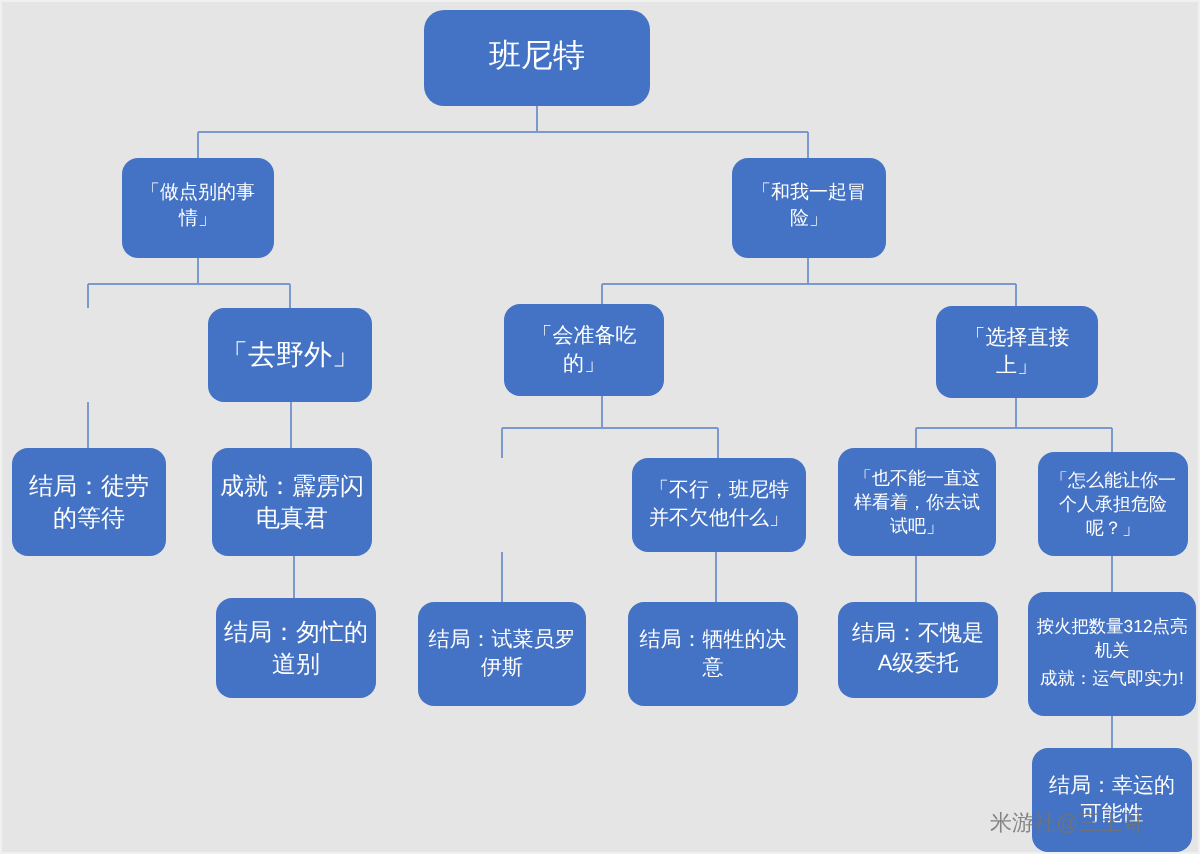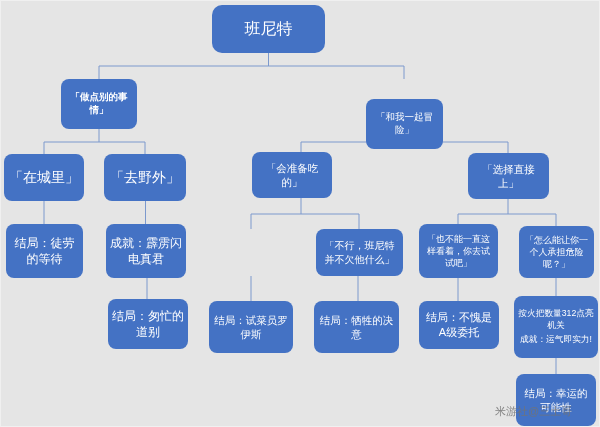--- a/index.html
+++ b/index.html
@@ -12,22 +12,22 @@
   svg.connectors path{fill:none;stroke:var(--connector,#7C99CD);stroke-width:1;}
   .node{
     position:absolute;z-index:2;background:var(--node-fill,#4472C4);color:#fff;
     border-radius:8px;display:flex;flex-direction:column;align-items:center;justify-content:center;
     text-align:center;box-sizing:border-box;padding:3px 4px;line-height:1.35;
     word-break:break-all;
   }
   
   .n-root{left:211px;top:4px;width:113px;height:48px;font-size:16px;border-radius:10px;}
   
-  .n-else{left:60px;top:78px;width:76px;height:50px;font-size:9.5px;font-weight:bold;}
-  .n-adv{left:365px;top:78px;width:77px;height:50px;font-size:9.5px;margin-top:20px;}
+  .n-else{left:60px;top:78px;width:76px;height:50px;font-size:9.5px;}
+  .n-adv{left:365px;top:78px;width:77px;height:50px;font-size:9.5px;}
   
   .n-city{left:3px;top:153px;width:80px;height:47px;font-size:14px;}
   .n-wild{left:103px;top:153px;width:82px;height:47px;font-size:14px;}
   .n-food{left:251px;top:151px;width:80px;height:46px;font-size:10.5px;}
   .n-direct{left:467px;top:152px;width:81px;height:46px;font-size:10.5px;}
   
   .n-wait{left:5px;top:223px;width:77px;height:54px;font-size:12px;}
   .n-thunder{left:105px;top:223px;width:80px;height:54px;font-size:12px;}
   .n-dish{left:207px;top:228px;width:86px;height:47px;font-size:8.7px;}
   .n-refuse{left:315px;top:228px;width:87px;height:47px;font-size:10px;}
@@ -67,21 +67,20 @@
     <path d="M457 277 V300"></path>
     <path d="M555 277 V295"></path>
     <path d="M555 357 V373"></path>
   </svg>
 
   <div class="node n-root">班尼特</div>
 
   <div class="node n-else">「做点别的事情」</div>
   <div class="node n-adv">「和我一起冒险」</div>
 
-  <div class="node n-city">「在城里」</div>
   <div class="node n-wild">「去野外」</div>
   <div class="node n-food">「会准备吃的」</div>
   <div class="node n-direct">「选择直接上」</div>
 
   <div class="node n-wait">结局：徒劳的等待</div>
   <div class="node n-thunder">成就：霹雳闪电真君</div>
   <div class="node n-refuse">「不行，班尼特并不欠他什么」</div>
   <div class="node n-try">「也不能一直这样看着，你去试试吧」</div>
   <div class="node n-danger">「怎么能让你一个人承担危险呢？」</div>
 

